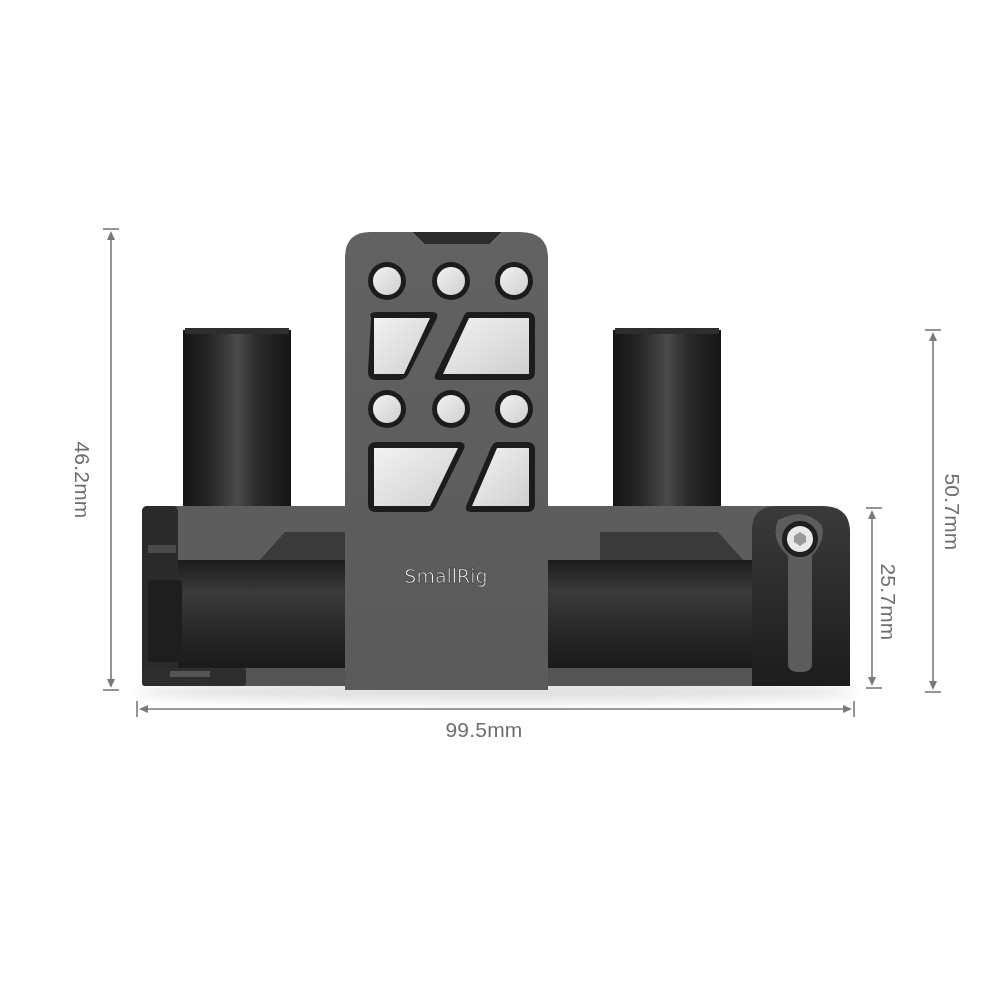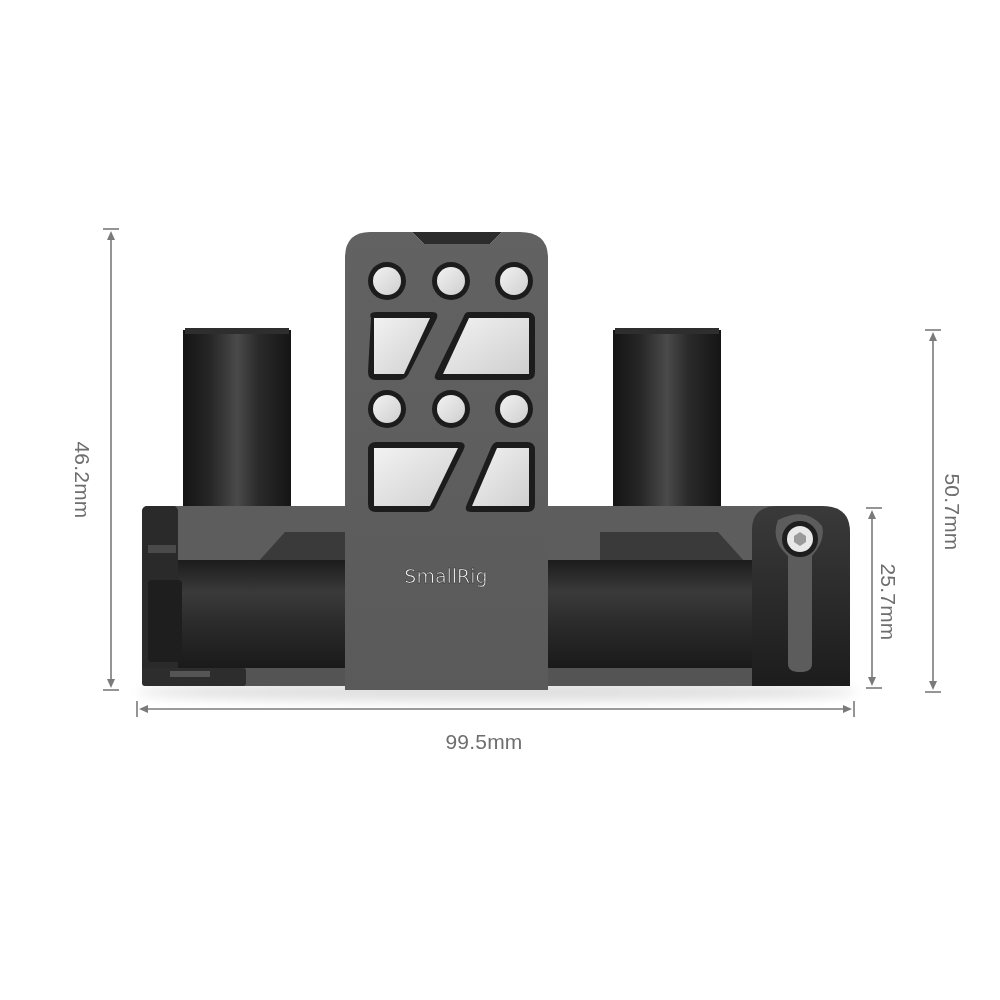--- a/index.html
+++ b/index.html
@@ -185,15 +185,15 @@
         <line x1="141" y1="709" x2="850" y2="709"></line>
         <polygon points="139,709 148,705 148,713" stroke="none"></polygon>
         <polygon points="852,709 843,705 843,713" stroke="none"></polygon>
       </g>
     </g>
   </svg>
 
   <div class="dim-label vertical" style="left:82px; top:480px;">46.2mm</div>
   <div class="dim-label vertical" style="left:952px; top:512px;">50.7mm</div>
   <div class="dim-label vertical" style="left:888px; top:602px;">25.7mm</div>
-  <div class="dim-label horizontal" style="left:484px; top:729px;margin-top:12px;">99.5mm</div>
+  <div class="dim-label horizontal" style="left:484px; top:729px;">99.5mm</div>
 
 </div>
 
 </body></html>

